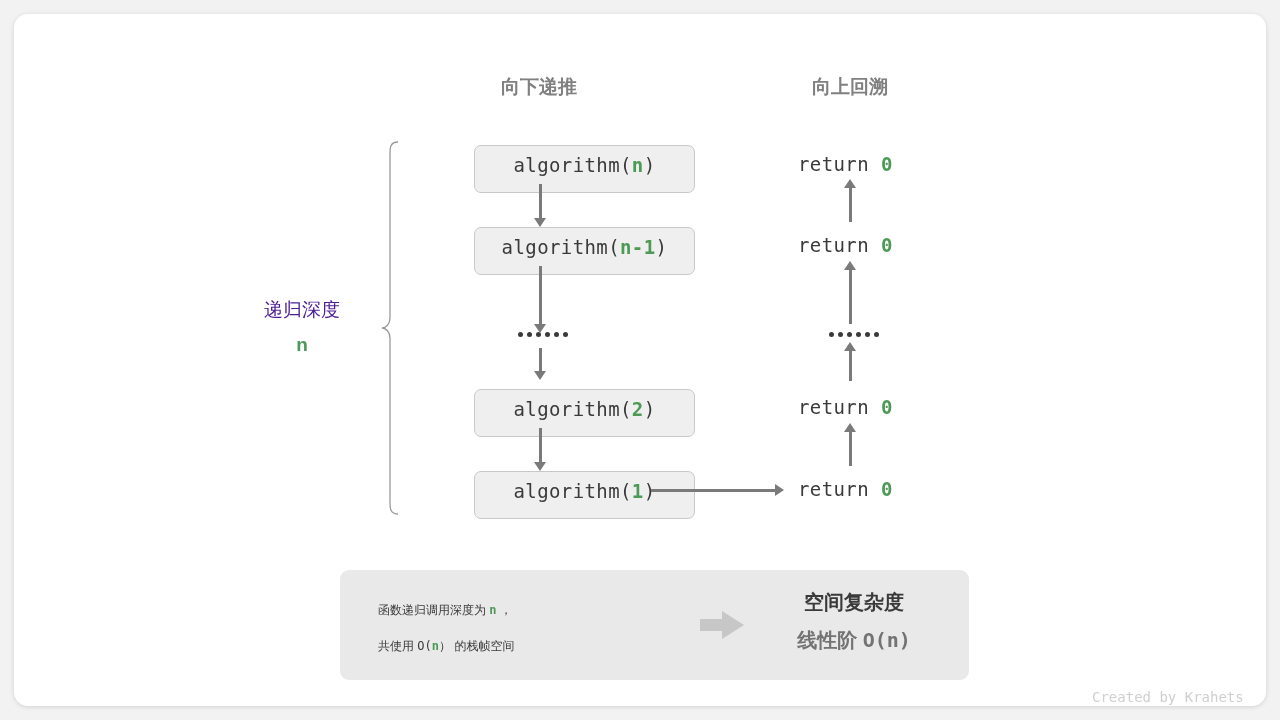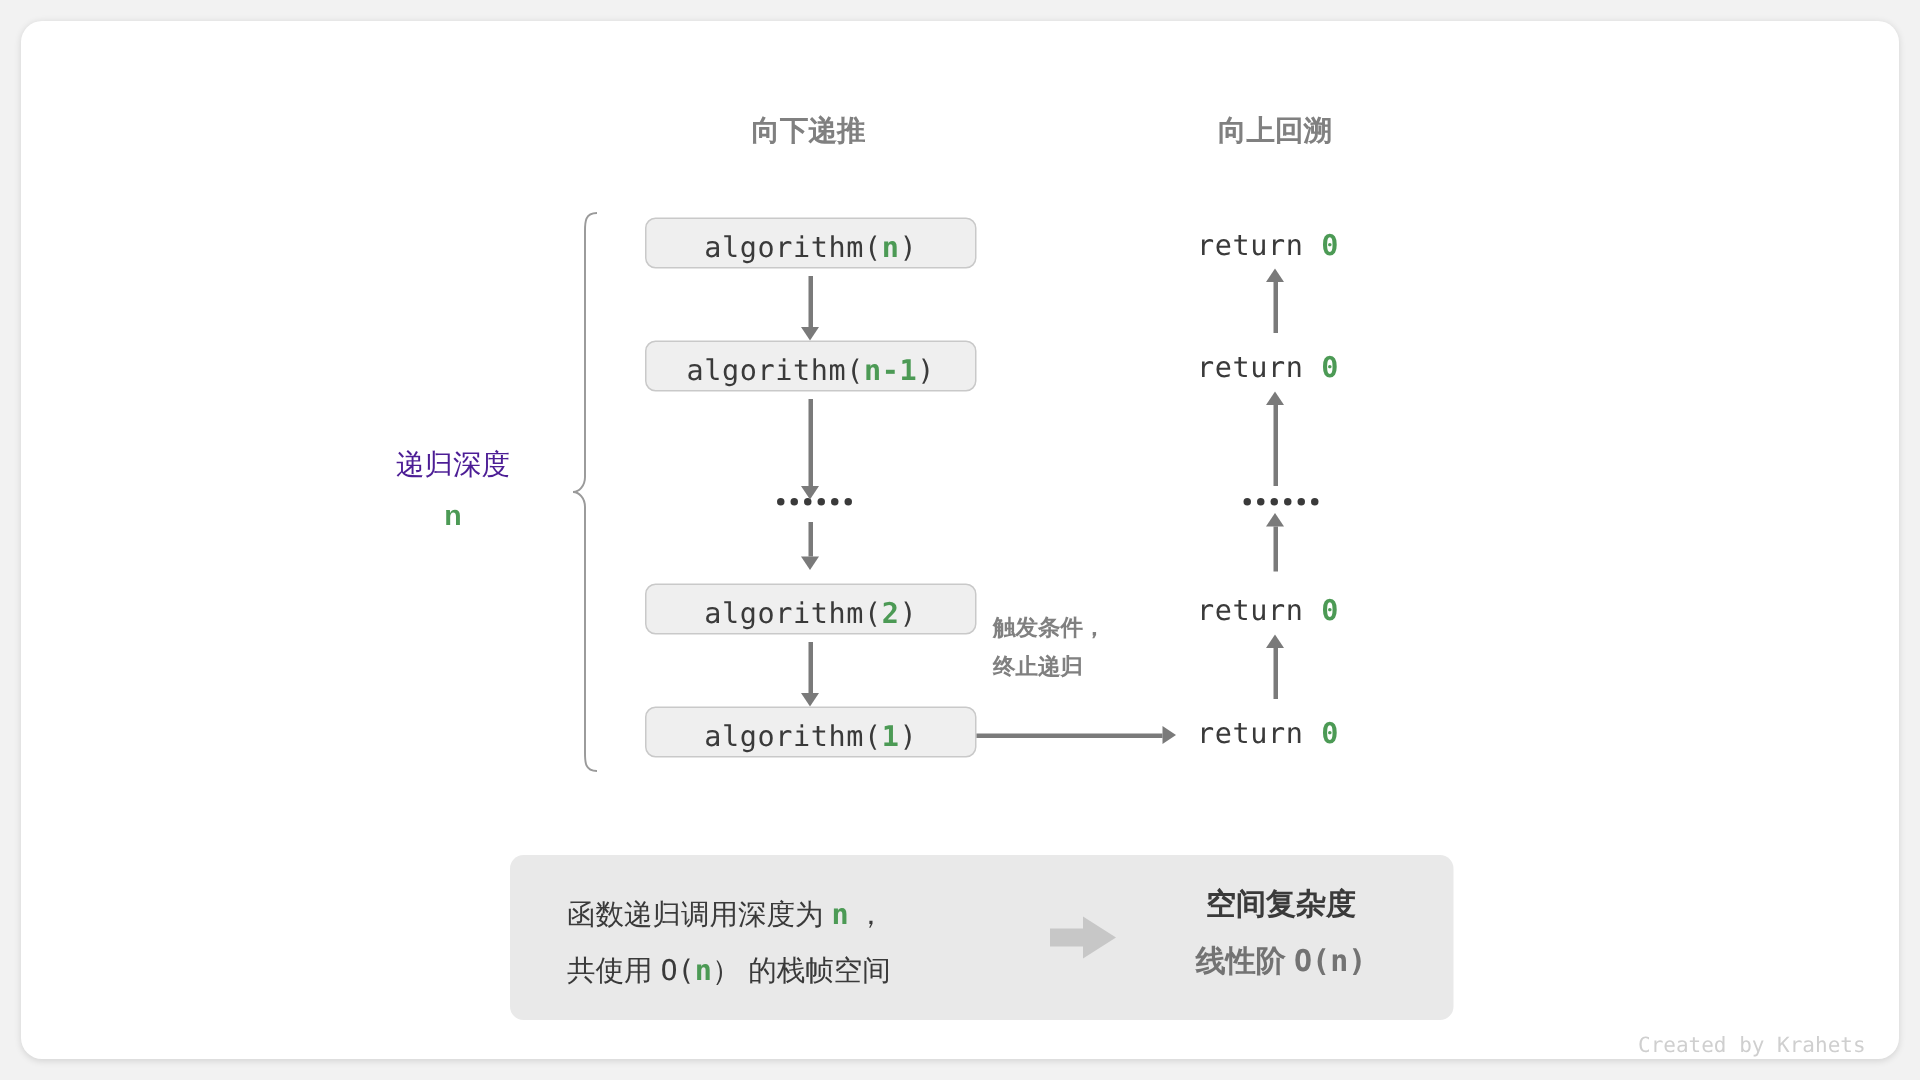--- a/index.html
+++ b/index.html
@@ -18,23 +18,24 @@
 
   
   .colhead{
     font-size:19px;font-weight:bold;color:#808080;
     text-align:center;white-space:nowrap;
   }
 
   
   .callbox{
     background:#efefef;border:1px solid #c9c9c9;border-radius:7px;
-    width:221px;height:34px;line-height:39px;text-align:center;
+    width:221px;height:48px;line-height:39px;text-align:center;
     font-size:19px;color:#3a3a3a;letter-spacing:0.4px;
     box-sizing:border-box;
+    margin-left:44px;
   }
   .g{color:#4c9a55;font-weight:bold;}
 
   
   .retlbl{
     font-size:19px;color:#3a3a3a;white-space:nowrap;letter-spacing:0.4px;
   }
 
   
   .dots{display:flex;gap:4px;}
@@ -65,21 +66,21 @@
     white-space:nowrap;
   }
 
   
   #summary{
     position:absolute;left:326px;top:556px;width:629px;height:110px;
     background:#e9e9e9;border-radius:9px;
   }
   .sum-left{
     position:absolute;left:38px;top:26px;
-    font-size:19px;color:#3a3a3a;line-height:36px;white-space:nowrap;
+    font-size:12px;color:#3a3a3a;line-height:36px;white-space:nowrap;
   }
   .blockarrow{position:absolute;left:686px;top:596px;width:44px;height:30px;}
   .sum-title{
     position:absolute;left:735px;top:575px;width:210px;
     text-align:center;font-size:20px;font-weight:bold;color:#3a3a3a;
     white-space:nowrap;
   }
   .sum-val{
     position:absolute;left:735px;top:613px;width:210px;
     text-align:center;font-size:20px;font-weight:bold;color:#737373;
@@ -138,24 +139,20 @@
 
   <div class="vline" style="left:525px;top:334px;height:23px;"></div>
   <div class="vhead down" style="left:520px;top:357px;"></div>
 
   <div class="vline" style="left:525px;top:414px;height:34px;"></div>
   <div class="vhead down" style="left:520px;top:448px;"></div>
 
   <div class="hline" style="left:637px;top:475px;width:124px;"></div>
   <div class="hhead" style="left:761px;top:470px;"></div>
 
-  <div class="abs trigger" style="left:648px;top:392px;">
-    <div>触发条件，</div>
-    <div>终止递归</div>
-  </div>
 
   <div class="abs retlbl mono" style="left:784px;top:139px;">
     <span>return</span>
     <span class="g">0</span>
   </div>
 
   <div class="abs retlbl mono" style="left:784px;top:220px;">
     <span>return</span>
     <span class="g">0</span>
   </div>

